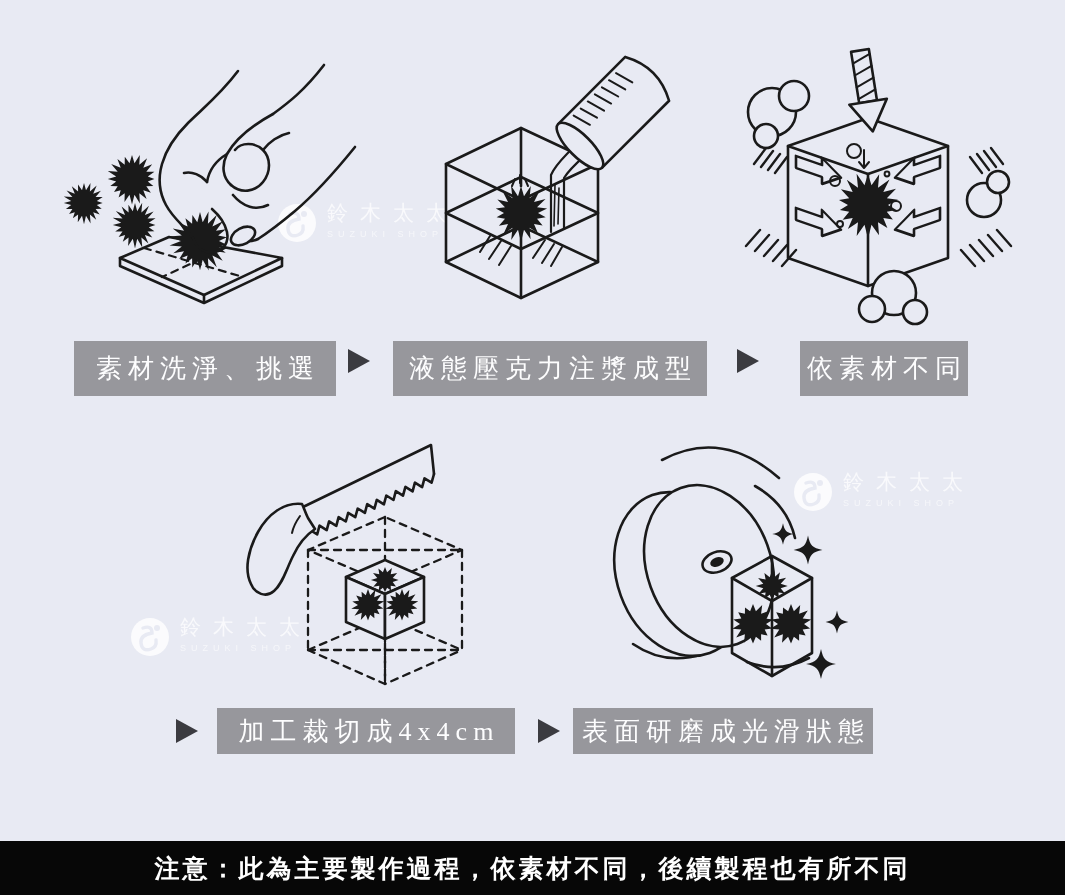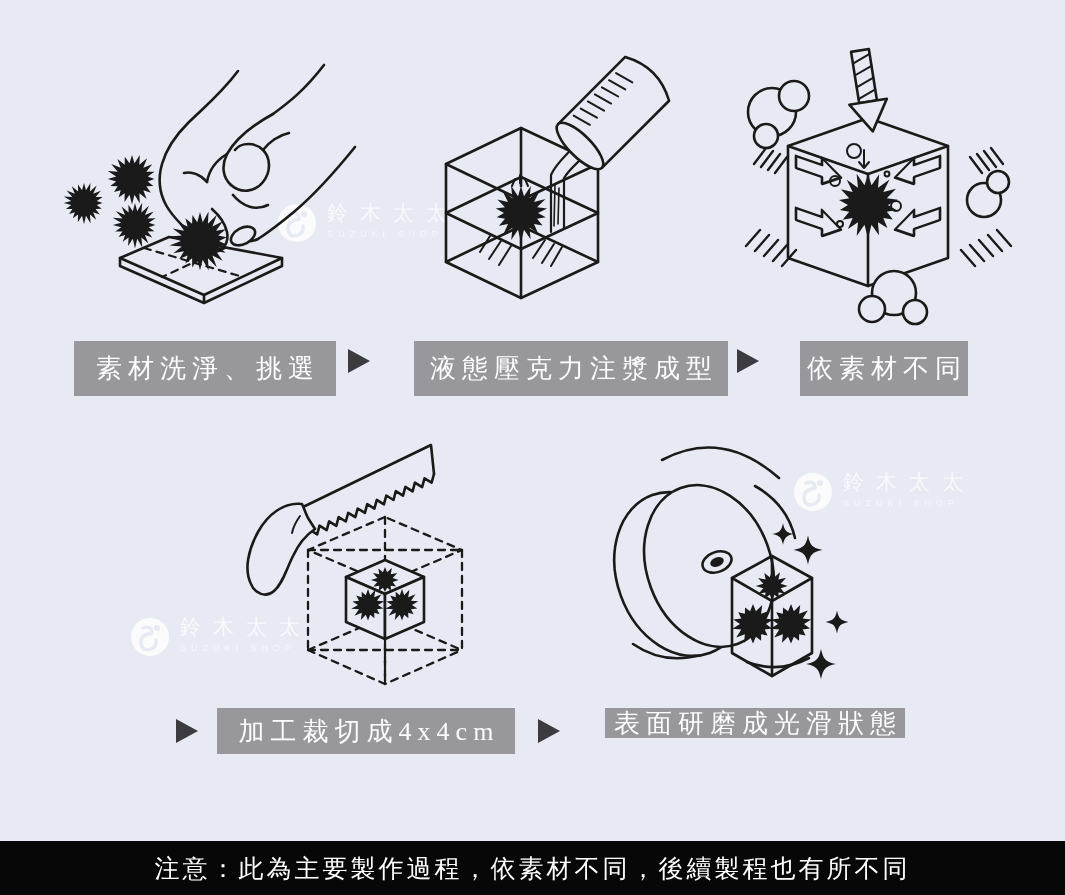--- a/index.html
+++ b/index.html
@@ -2,21 +2,21 @@
 <html><head>
 <meta charset="utf-8">
 <style>
   *{margin:0;padding:0;box-sizing:border-box}
   html,body{width:1065px;height:895px}
   body{position:relative;background:#e8eaf3;overflow:hidden;font-family:"Liberation Serif",serif}
   .step-label{position:absolute;background:#97979c;color:#fdfdfe;display:flex;align-items:center;justify-content:center;
     font-size:26px;letter-spacing:6px;text-indent:6px;height:55px;font-family:"Liberation Serif",serif}
   .tri{position:absolute;width:0;height:0;border-top:12px solid transparent;border-bottom:12px solid transparent;border-left:22px solid #3b3b40}
   .note-bar{position:absolute;left:0;top:841px;width:1065px;height:54px;background:#070707;color:#ffffff;
-    display:flex;align-items:center;justify-content:center;font-weight:normal;font-size:25px;letter-spacing:3px}
+    display:flex;align-items:center;justify-content:center;font-weight:bold;font-size:25px;letter-spacing:3px}
   .wm{position:absolute;display:flex;gap:10px;z-index:0}
   .wm-name{font-size:21px;letter-spacing:12px;line-height:1;color:rgba(255,255,255,0.72);white-space:nowrap}
   .wm-sub{font-size:9px;letter-spacing:5px;margin-top:5px;color:rgba(255,255,255,0.6);white-space:nowrap;font-family:"Liberation Sans",sans-serif}
   svg.illus{position:absolute;overflow:visible;z-index:1}
   .ln{fill:none;stroke:#1a1a1a;stroke-width:2.6;stroke-linecap:round;stroke-linejoin:round}
   .lnf{fill:#e8eaf3;stroke:#1a1a1a;stroke-width:2.6;stroke-linecap:round;stroke-linejoin:round}
   .dash{stroke-dasharray:7 6}
   .fill{fill:#1a1a1a;stroke:none}
 </style>
 </head>
@@ -216,24 +216,24 @@
   <g>
     <path class="fill" transform="translate(176,96) scale(0.9)" d="M0,-12 C1.8,-3.6 3.6,-1.8 12,0 C3.6,1.8 1.8,3.6 0,12 C-1.8,3.6 -3.6,1.8 -12,0 C-3.6,-1.8 -1.8,-3.6 0,-12 Z"></path>
     <path class="fill" transform="translate(201,112) scale(1.2)" d="M0,-12 C1.8,-3.6 3.6,-1.8 12,0 C3.6,1.8 1.8,3.6 0,12 C-1.8,3.6 -3.6,1.8 -12,0 C-3.6,-1.8 -1.8,-3.6 0,-12 Z"></path>
     <path class="fill" transform="translate(230,184) scale(0.95)" d="M0,-12 C1.8,-3.6 3.6,-1.8 12,0 C3.6,1.8 1.8,3.6 0,12 C-1.8,3.6 -3.6,1.8 -12,0 C-3.6,-1.8 -1.8,-3.6 0,-12 Z"></path>
     <path class="fill" transform="translate(214,226) scale(1.25)" d="M0,-12 C1.8,-3.6 3.6,-1.8 12,0 C3.6,1.8 1.8,3.6 0,12 C-1.8,3.6 -3.6,1.8 -12,0 C-3.6,-1.8 -1.8,-3.6 0,-12 Z"></path>
   </g>
 </svg>
 
 <div class="step-label" style="left:74px;top:341px;width:262px">素材洗淨、挑選</div>
 <div class="tri" style="left:348px;top:349px"></div>
-<div class="step-label" style="left:414px;top:341px;width:314px">液態壓克力注漿成型</div>
+<div class="step-label" style="left:393px;top:341px;width:314px">液態壓克力注漿成型</div>
 <div class="tri" style="left:737px;top:349px"></div>
 <div class="step-label" style="left:800px;top:341px;width:168px">依素材不同</div>
 
 <div class="tri" style="left:176px;top:719px"></div>
 <div class="step-label" style="left:217px;top:708px;width:298px;height:46px">加工裁切成4x4cm</div>
 <div class="tri" style="left:538px;top:719px"></div>
-<div class="step-label" style="left:605px;top:708px;width:300px;height:30px">表面研磨成光滑狀態</div>
+<div class="step-label" style="left:573px;top:708px;width:300px;height:46px">表面研磨成光滑狀態</div>
 
 <div class="note-bar">
   <span>注意：此為主要製作過程，依素材不同，後續製程也有所不同</span>
 </div>
 
 </body></html>

